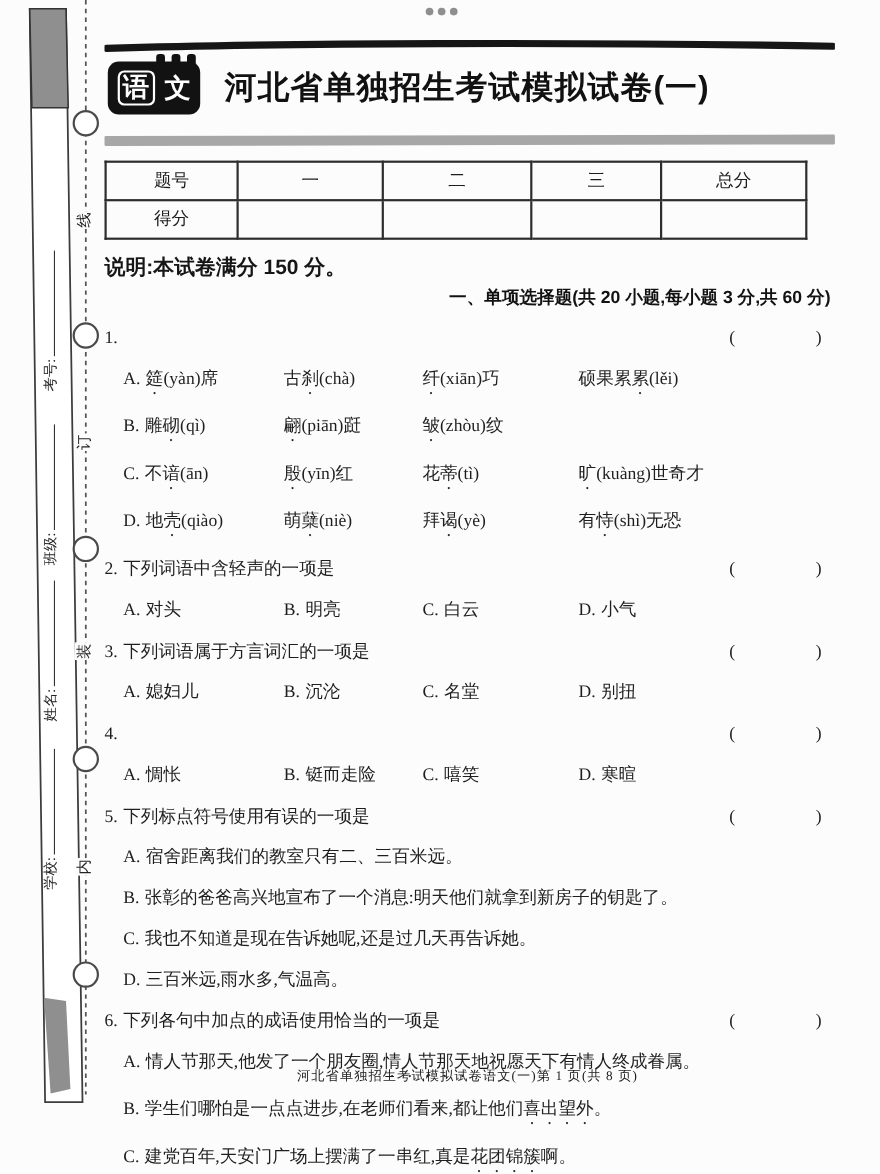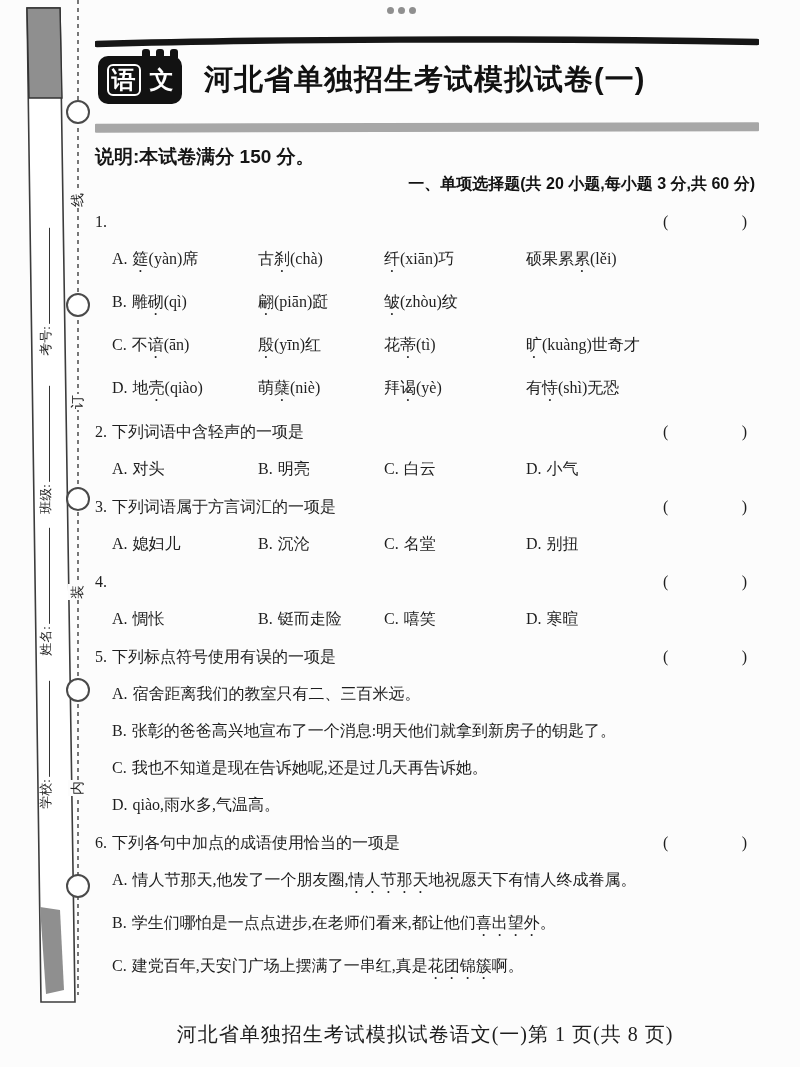--- a/index.html
+++ b/index.html
@@ -57,21 +57,21 @@
   .opt-grid{display:grid;grid-template-columns:146px 126px 142px auto;padding-left:17px;margin-top:15px;font-size:16px;line-height:22px;}
   .opt-full{padding-left:17px;margin-top:15px;font-size:16px;line-height:22px;}
   .opt-label{margin-right:5px;}
   .em{
     -webkit-text-emphasis:filled dot #1e1e1e;
     -webkit-text-emphasis-position:under right;
     text-emphasis:filled dot #1e1e1e;
     text-emphasis-position:under right;
   }
   
-  .footer{position:absolute;left:95px;top:1021px;width:660px;text-align:center;font-size:20px;color:#1c1c1c;letter-spacing:1px;}
+  .footer{position:absolute;left:95px;top:970px;width:660px;text-align:center;font-size:12px;color:#1c1c1c;letter-spacing:1px;}
 </style>
 </head>
 <body>
 
 <div class="more-dots">
   <i></i>
     <i></i>
     <i></i>
 </div>
 
@@ -123,20 +123,45 @@
       <span class="nub nub2"></span>
       <span class="nub nub3"></span>
       <span class="framed">语</span>
       <span>文</span>
     </div>
     <div class="paper-title">河北省单独招生考试模拟试卷(一)</div>
   </div>
 
   <div class="gray-bar"></div>
 
+  <table class="score">
+    <colgroup>
+        <col style="width:120px">
+        <col style="width:132px">
+        <col style="width:135px">
+        <col style="width:118px">
+        <col style="width:132px">
+      </colgroup>
+    <tbody>
+        <tr>
+      <td>题号</td>
+      <td>一</td>
+      <td>二</td>
+      <td>三</td>
+      <td>总分</td>
+    </tr>
+    <tr>
+      <td>得分</td>
+      <td></td>
+      <td></td>
+      <td></td>
+      <td></td>
+    </tr>
+  </tbody>
+    </table>
 
   <div class="note">说明:本试卷满分 150 分。</div>
 
   <div class="section">一、单项选择题(共 20 小题,每小题 3 分,共 60 分)</div>
 
   <div>
       <div class="question">
         <div class="q-stem-row">
           <span class="q-num">1.</span>
           <span class="bracket">
@@ -220,21 +245,21 @@
           <span class="q-num">5.</span>
           <span class="q-stem">下列标点符号使用有误的一项是</span>
           <span class="bracket">
             <span>(</span>
             <span>)</span>
           </span>
         </div>
         <div class="opt-full"><span class="opt-label">A.</span><span>宿舍距离我们的教室只有二、三百米远。</span></div>
         <div class="opt-full"><span class="opt-label">B.</span><span>张彰的爸爸高兴地宣布了一个消息:明天他们就拿到新房子的钥匙了。</span></div>
         <div class="opt-full"><span class="opt-label">C.</span><span>我也不知道是现在告诉她呢,还是过几天再告诉她。</span></div>
-        <div class="opt-full"><span class="opt-label">D.</span><span>qiào,雨水多,气温高。</span></div>
+        <div class="opt-full"><span class="opt-label">D.</span><span>三百米远,雨水多,气温高。</span></div>
       </div>
       <div class="question">
         <div class="q-stem-row">
           <span class="q-num">6.</span>
           <span class="q-stem">下列各句中加点的成语使用恰当的一项是</span>
           <span class="bracket">
             <span>(</span>
             <span>)</span>
           </span>
         </div>

